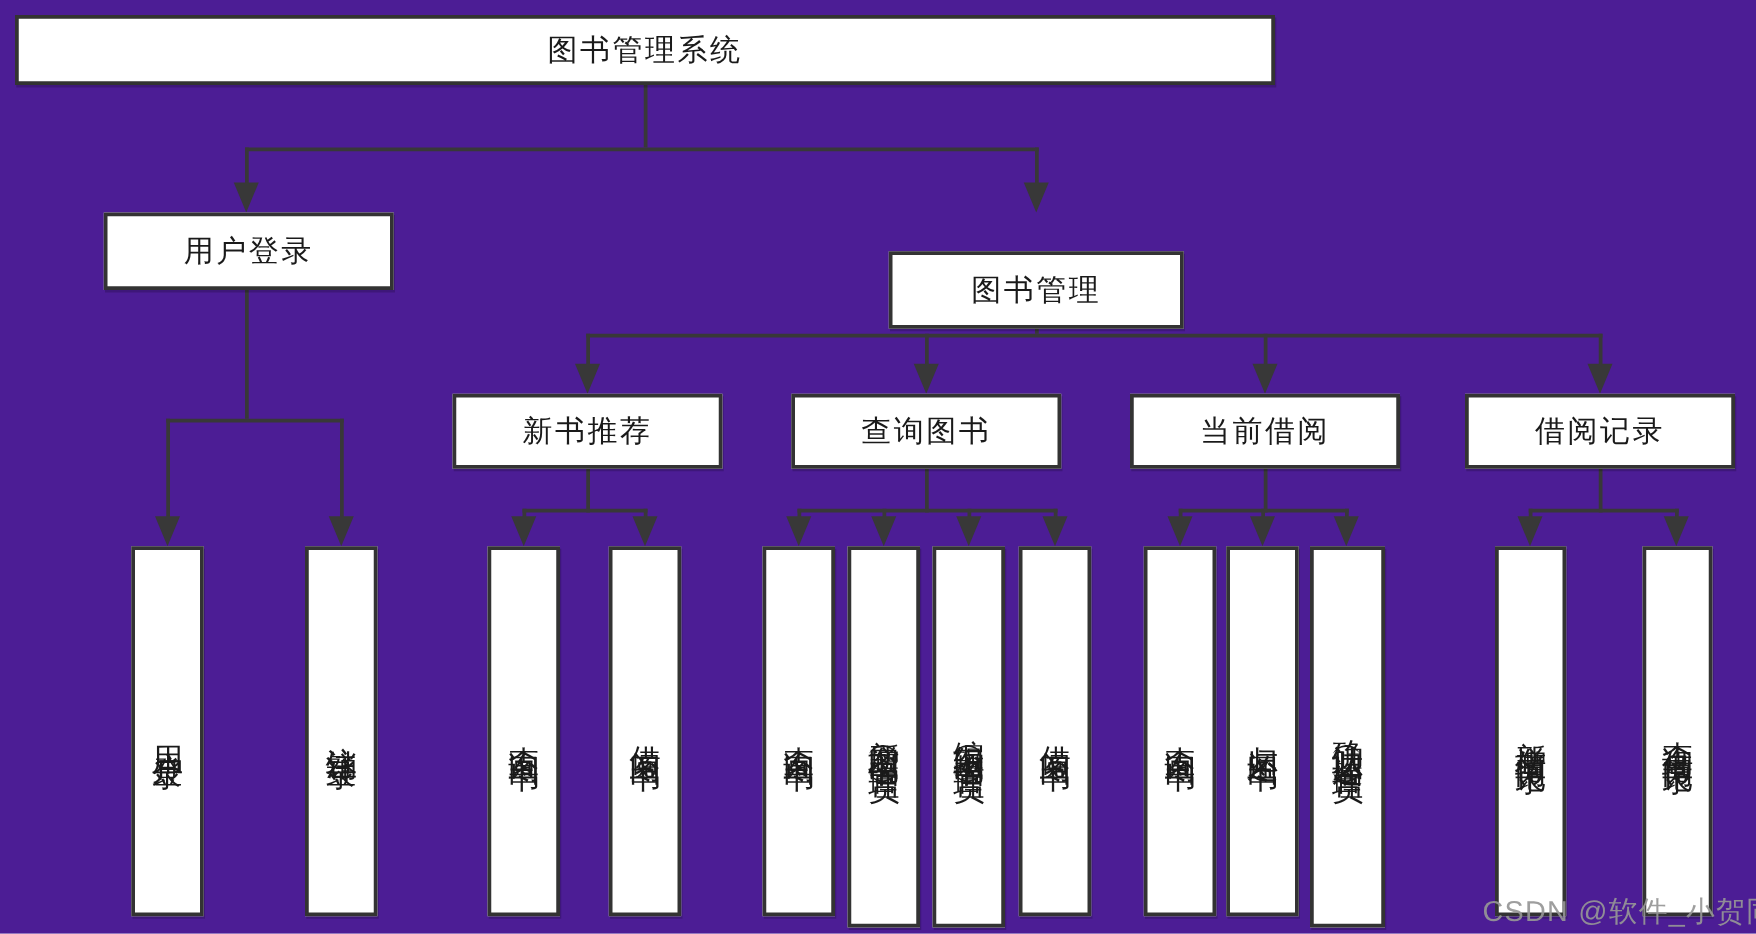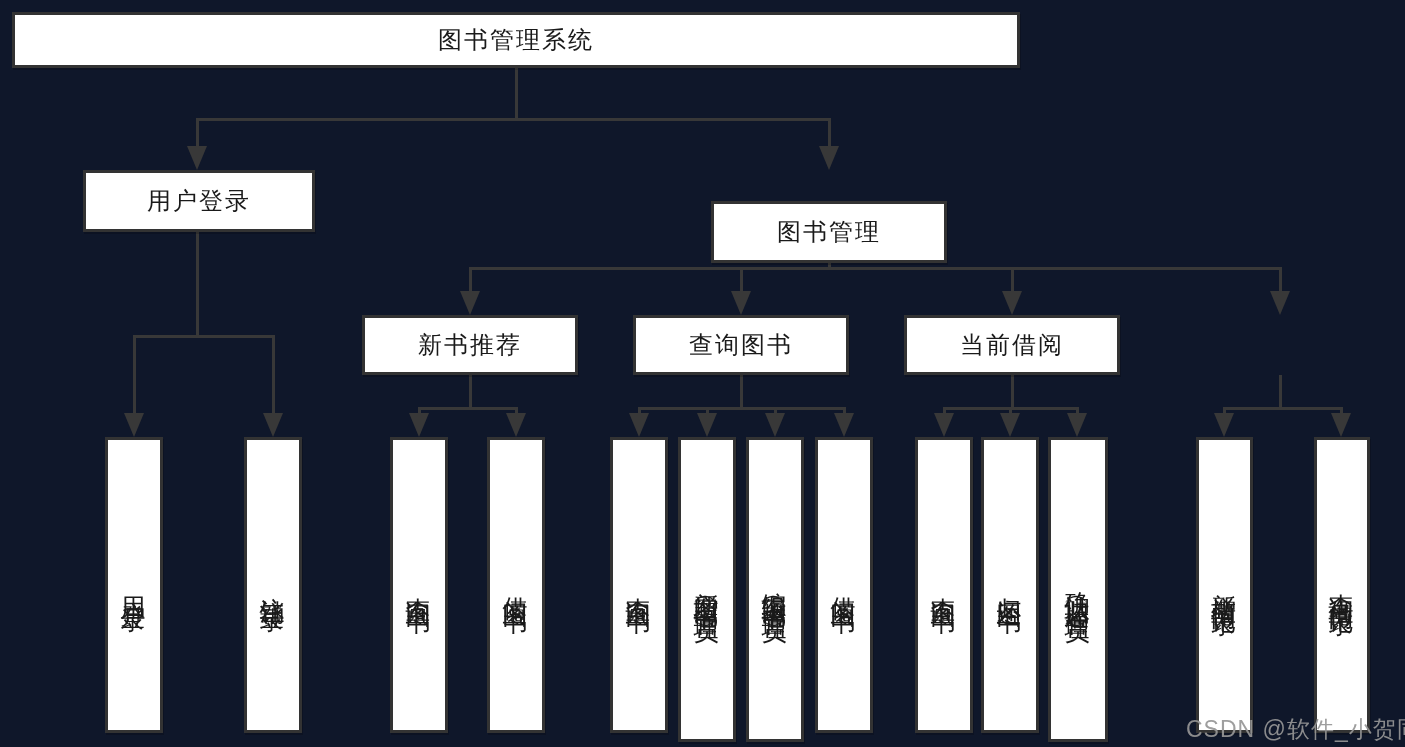--- a/index.html
+++ b/index.html
@@ -1,17 +1,17 @@
 <!DOCTYPE html>
 <html><head>
 <meta charset="utf-8">
 <style>
   html,body { margin:0; padding:0; background:#ffffff; }
   .canvas {
-    position:relative; width:1405px; height:747px; background:#0f172a;
+    position:relative; width:1405px; height:747px; background:#4c1d95;
     font-family:"Liberation Sans","DejaVu Sans",sans-serif;
     overflow:hidden;
   }
   .node {
     position:absolute; box-sizing:border-box;
     border:3px solid #333333; background:#ffffff;
     display:flex; align-items:center; justify-content:center;
     font-size:24px; color:#1a1a1a; letter-spacing:2px;
     box-shadow:1px 2px 0 rgba(0,0,0,0.18);
     z-index:2;
@@ -43,20 +43,21 @@
 <div class="canvas">
 
   <div class="node" style="left:12px; top:12px; width:1008px; height:56px;">图书管理系统</div>
 
   <div class="node" style="left:83px; top:170px; width:232px; height:62px;">用户登录</div>
   <div class="node" style="left:711px; top:170px; width:236px; height:62px;margin-top:31px;">图书管理</div>
 
   <div class="node" style="left:362px; top:315px; width:216px; height:60px;">新书推荐</div>
   <div class="node" style="left:633px; top:315px; width:216px; height:60px;">查询图书</div>
   <div class="node" style="left:904px; top:315px; width:216px; height:60px;">当前借阅</div>
+  <div class="node" style="left:1172px; top:315px; width:216px; height:60px;">借阅记录</div>
 
   <div class="leaf" style="left:105px; top:437px; width:58px; height:296px;">用户登录</div>
   <div class="leaf" style="left:244px; top:437px; width:58px; height:296px;">注销登录</div>
 
   <div class="leaf" style="left:390px; top:437px; width:58px; height:296px;">查询图书</div>
   <div class="leaf" style="left:487px; top:437px; width:58px; height:296px;">借阅图书</div>
 
   <div class="leaf" style="left:610px; top:437px; width:58px; height:296px;">查询图书</div>
   <div class="leaf" style="left:678px; top:437px; width:58px; height:305px;">新增图书（管理员）</div>
   <div class="leaf" style="left:746px; top:437px; width:58px; height:305px;">编辑图书（管理员）</div>

